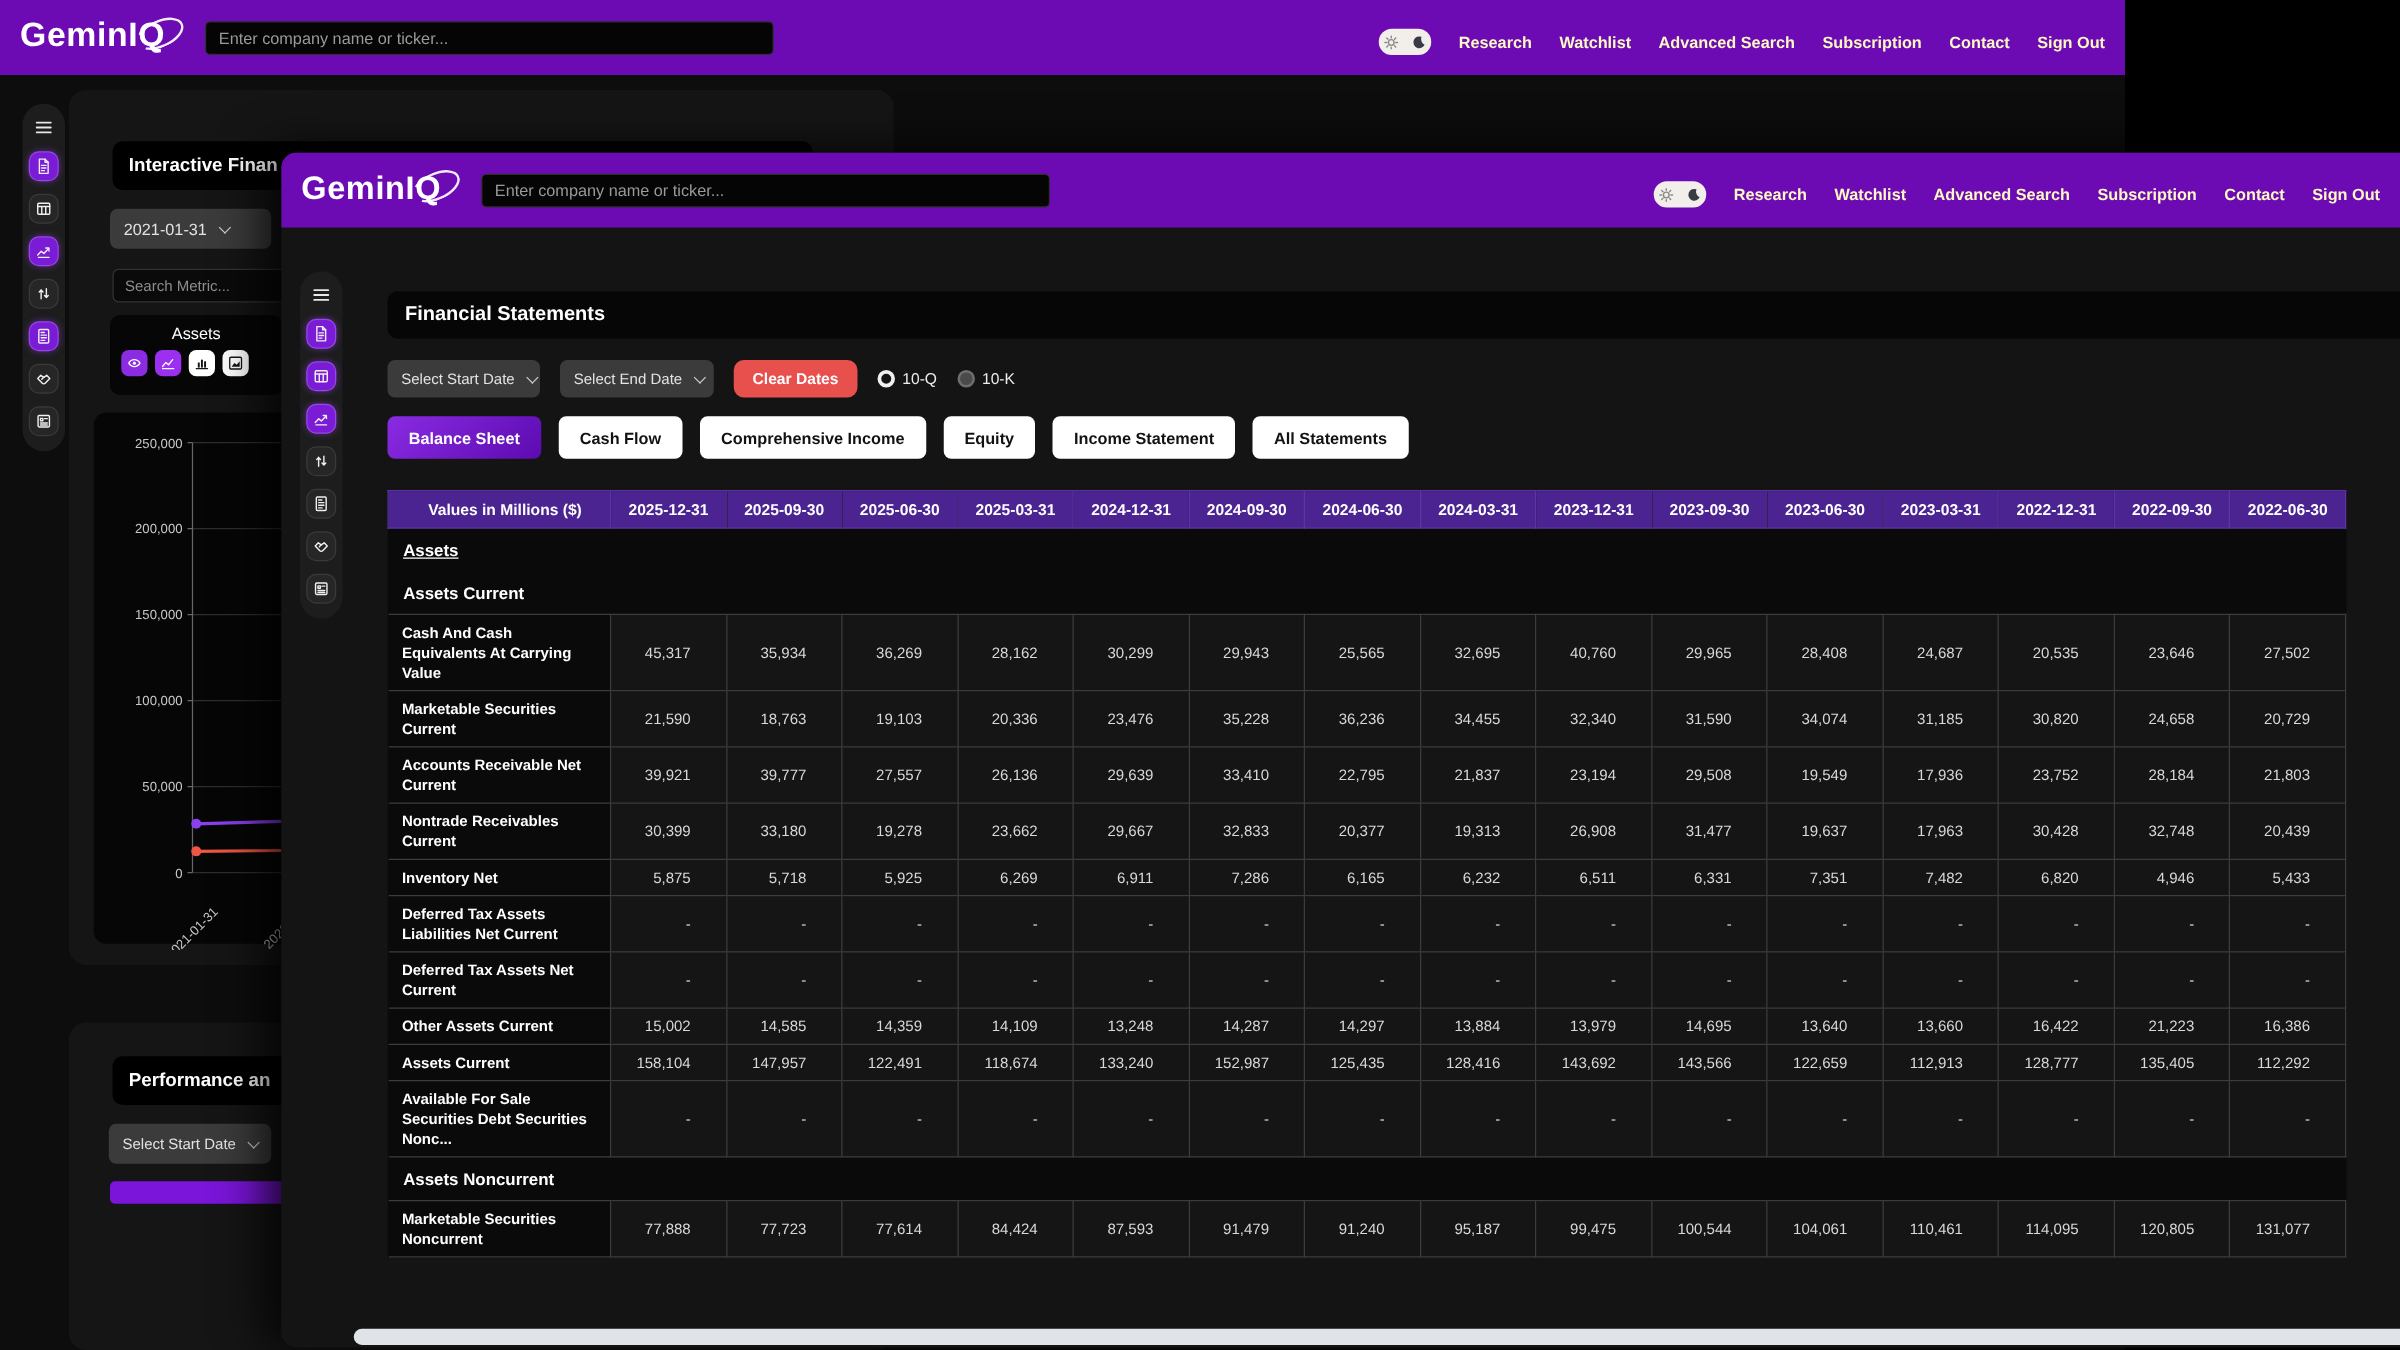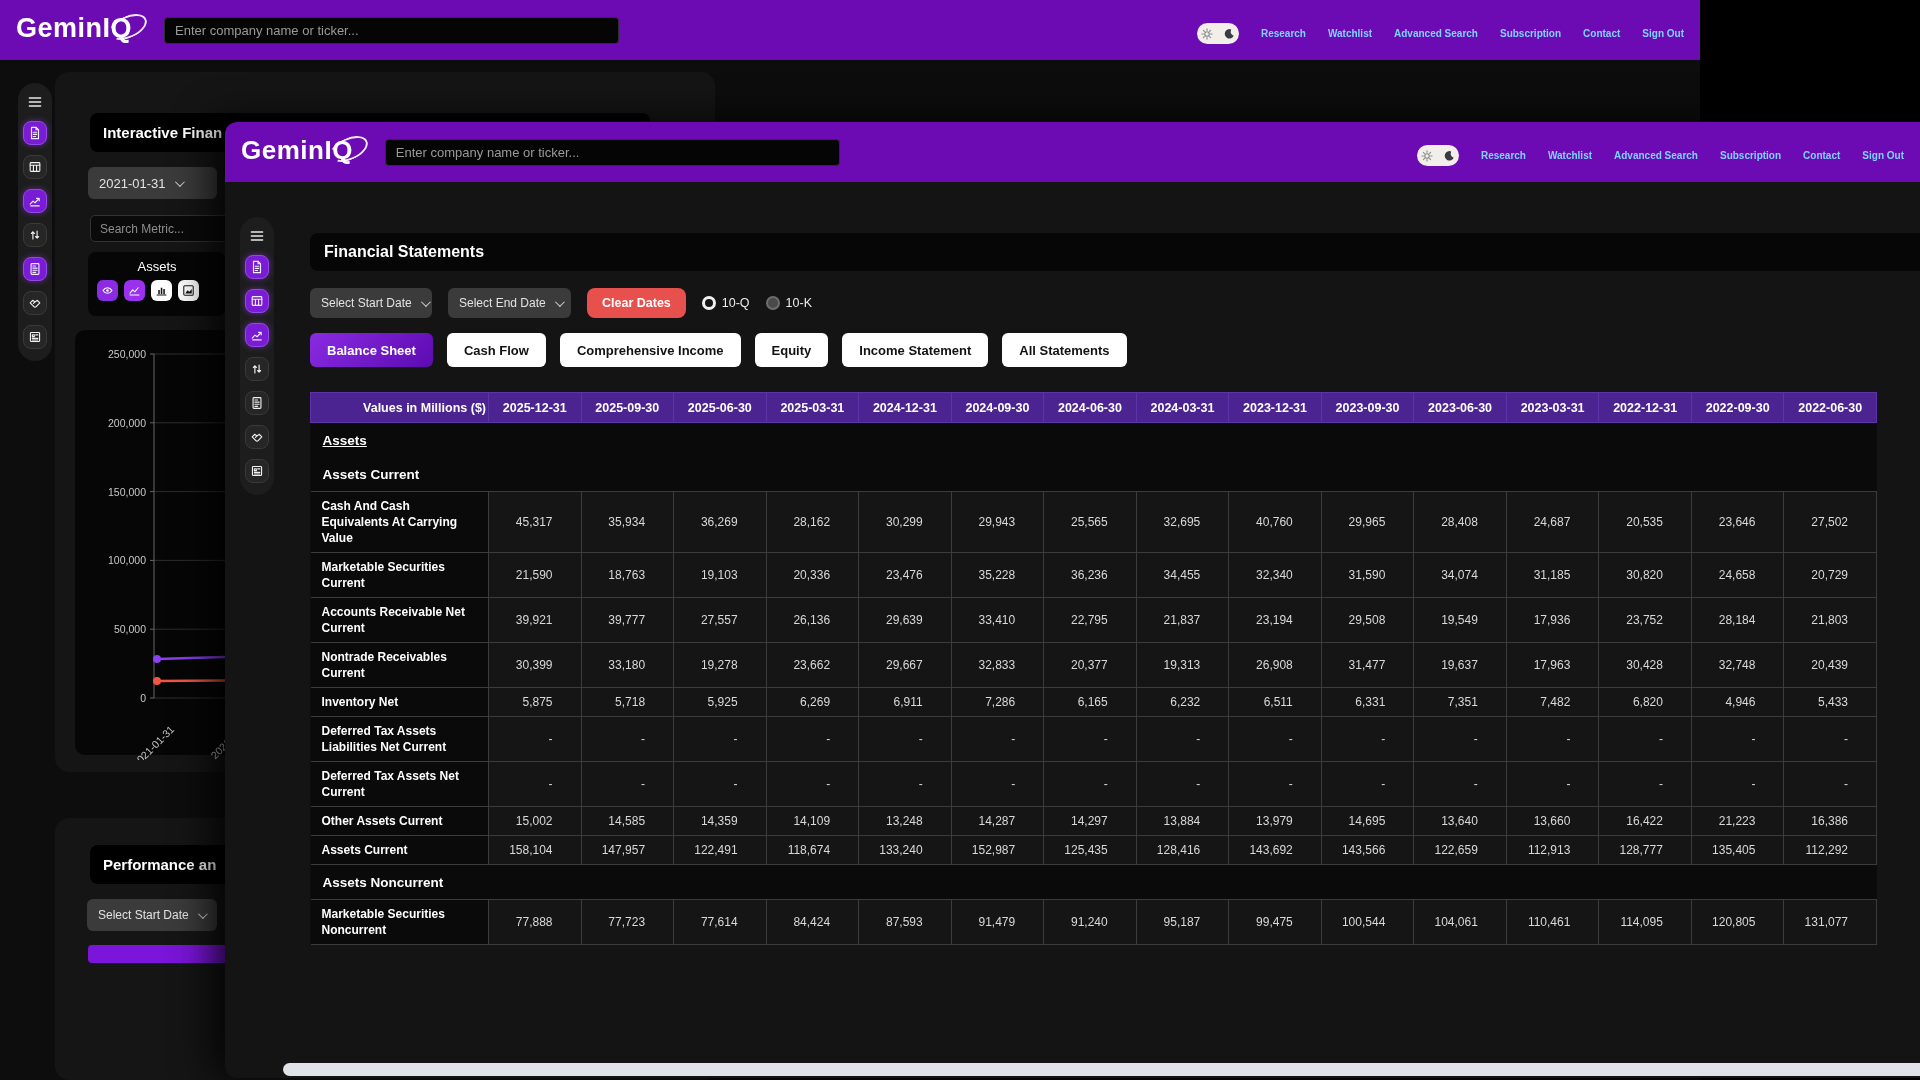--- a/index.html
+++ b/index.html
@@ -21,21 +21,21 @@
                  border:2.5px solid rgba(255,255,255,.92); border-radius:50%;
                  transform:rotate(-24deg); border-left-color:transparent; pointer-events:none; }
   .ticker-search { margin-left:18px; width:455px; height:27px; background:#050505; border:1px solid #2e2e2e;
                    border-radius:4px; color:#ddd; font-size:13px; padding:0 10px; font-family:"Liberation Sans",sans-serif; }
   .ticker-search::placeholder { color:#9a9a9a; }
   .nav-right { margin-left:auto; display:flex; align-items:center; gap:22px; }
   .theme-toggle { width:42px; height:21px; background:#f2eeea; border-radius:11px; display:flex;
                   align-items:center; justify-content:space-between; padding:0 3px; cursor:pointer; }
   .theme-toggle svg { width:14px; height:14px; }
   .tog-sun { color:#8a8a8a; } .tog-moon { color:#3a3a45; }
-  .navlink { color:#7dd3fc; font-size:10px; font-weight:bold; text-decoration:none; cursor:pointer; white-space:nowrap; }
+  .navlink { color:#fef9c3; font-size:13px; font-weight:bold; text-decoration:none; cursor:pointer; white-space:nowrap; }
 
   
   .rail { position:absolute; width:34px; background:#1d1d1d; border-radius:17px;
           display:flex; flex-direction:column; align-items:center; gap:10px; padding:10px 0 12px; }
   .rail .ham { width:18px; height:18px; color:#e8e8e8; }
   .rail-btn { width:24px; height:24px; border-radius:8px; background:#262626; border:1px solid #3a3a3a;
               display:flex; align-items:center; justify-content:center; color:#f0f0f0; cursor:pointer; }
   .rail-btn.active { background:#7a1bd6; border-color:#9448e8; box-shadow:0 0 6px rgba(150,60,230,.55); }
   .rail-btn svg { width:14px; height:14px; }
   .icon-svg { display:block; }
@@ -100,21 +100,21 @@
   .tabs { position:absolute; left:85px; top:165px; display:flex; gap:14px; }
   .tab { height:34px; border-radius:6px; background:#fff; color:#121212; font-weight:bold; font-size:13px;
          border:none; padding:0 17px; cursor:pointer; font-family:"Liberation Sans",sans-serif; }
   .tab.active { background:linear-gradient(135deg,#8a2be2,#5c0bb0); color:#fff; }
 
   
   .fs-table { position:absolute; left:85px; top:224px; width:1567px; border-collapse:collapse;
               table-layout:fixed; background:#0d0d0d; }
   .fs-table th { background:#4b2492; color:#fff; font-size:12.5px; font-weight:bold; height:30px;
                  border:1px solid #5c33a8; text-align:center; padding:0 2px; white-space:nowrap; overflow:hidden; }
-  .fs-table th.first { text-align:right; padding-left:11px; }
+  .fs-table th.first { text-align:center; padding-left:11px; }
   .fs-table td.lbl { background:#0a0a0a; color:#fff; font-weight:bold; font-size:12px; line-height:16px;
                      border:1px solid #3c3c3c; border-left:none; padding:6px 8px 6px 11px; }
   .fs-table td.val { background:#151515; color:#d9d9d9; font-size:12px; border:1px solid #3c3c3c;
                      text-align:right; padding:5px 28px 5px 2px; }
   .fs-table tr.sec td { background:#0a0a0a; color:#fff; font-weight:bold; font-size:13.5px;
                         border:none; padding:10px 12px 9px; }
   .fs-table tr.sec.u td span { text-decoration:underline; }
 
   .hscroll { position:absolute; left:58px; right:0; bottom:2px; height:13px; background:#e0e3e7;
              border-radius:7px 0 0 7px; cursor:pointer; }
@@ -602,20 +602,38 @@
               <td class="val">125,435</td>
               <td class="val">128,416</td>
               <td class="val">143,692</td>
               <td class="val">143,566</td>
               <td class="val">122,659</td>
               <td class="val">112,913</td>
               <td class="val">128,777</td>
               <td class="val">135,405</td>
               <td class="val">112,292</td>
             </tr>
+            <tr>
+              <td class="lbl">Available For Sale Securities Debt Securities Nonc...</td>
+              <td class="val">-</td>
+              <td class="val">-</td>
+              <td class="val">-</td>
+              <td class="val">-</td>
+              <td class="val">-</td>
+              <td class="val">-</td>
+              <td class="val">-</td>
+              <td class="val">-</td>
+              <td class="val">-</td>
+              <td class="val">-</td>
+              <td class="val">-</td>
+              <td class="val">-</td>
+              <td class="val">-</td>
+              <td class="val">-</td>
+              <td class="val">-</td>
+            </tr>
             <tr class="sec">
               <td colspan="16"><span>Assets Noncurrent</span></td>
             </tr>
             <tr>
               <td class="lbl">Marketable Securities Noncurrent</td>
               <td class="val">77,888</td>
               <td class="val">77,723</td>
               <td class="val">77,614</td>
               <td class="val">84,424</td>
               <td class="val">87,593</td>

